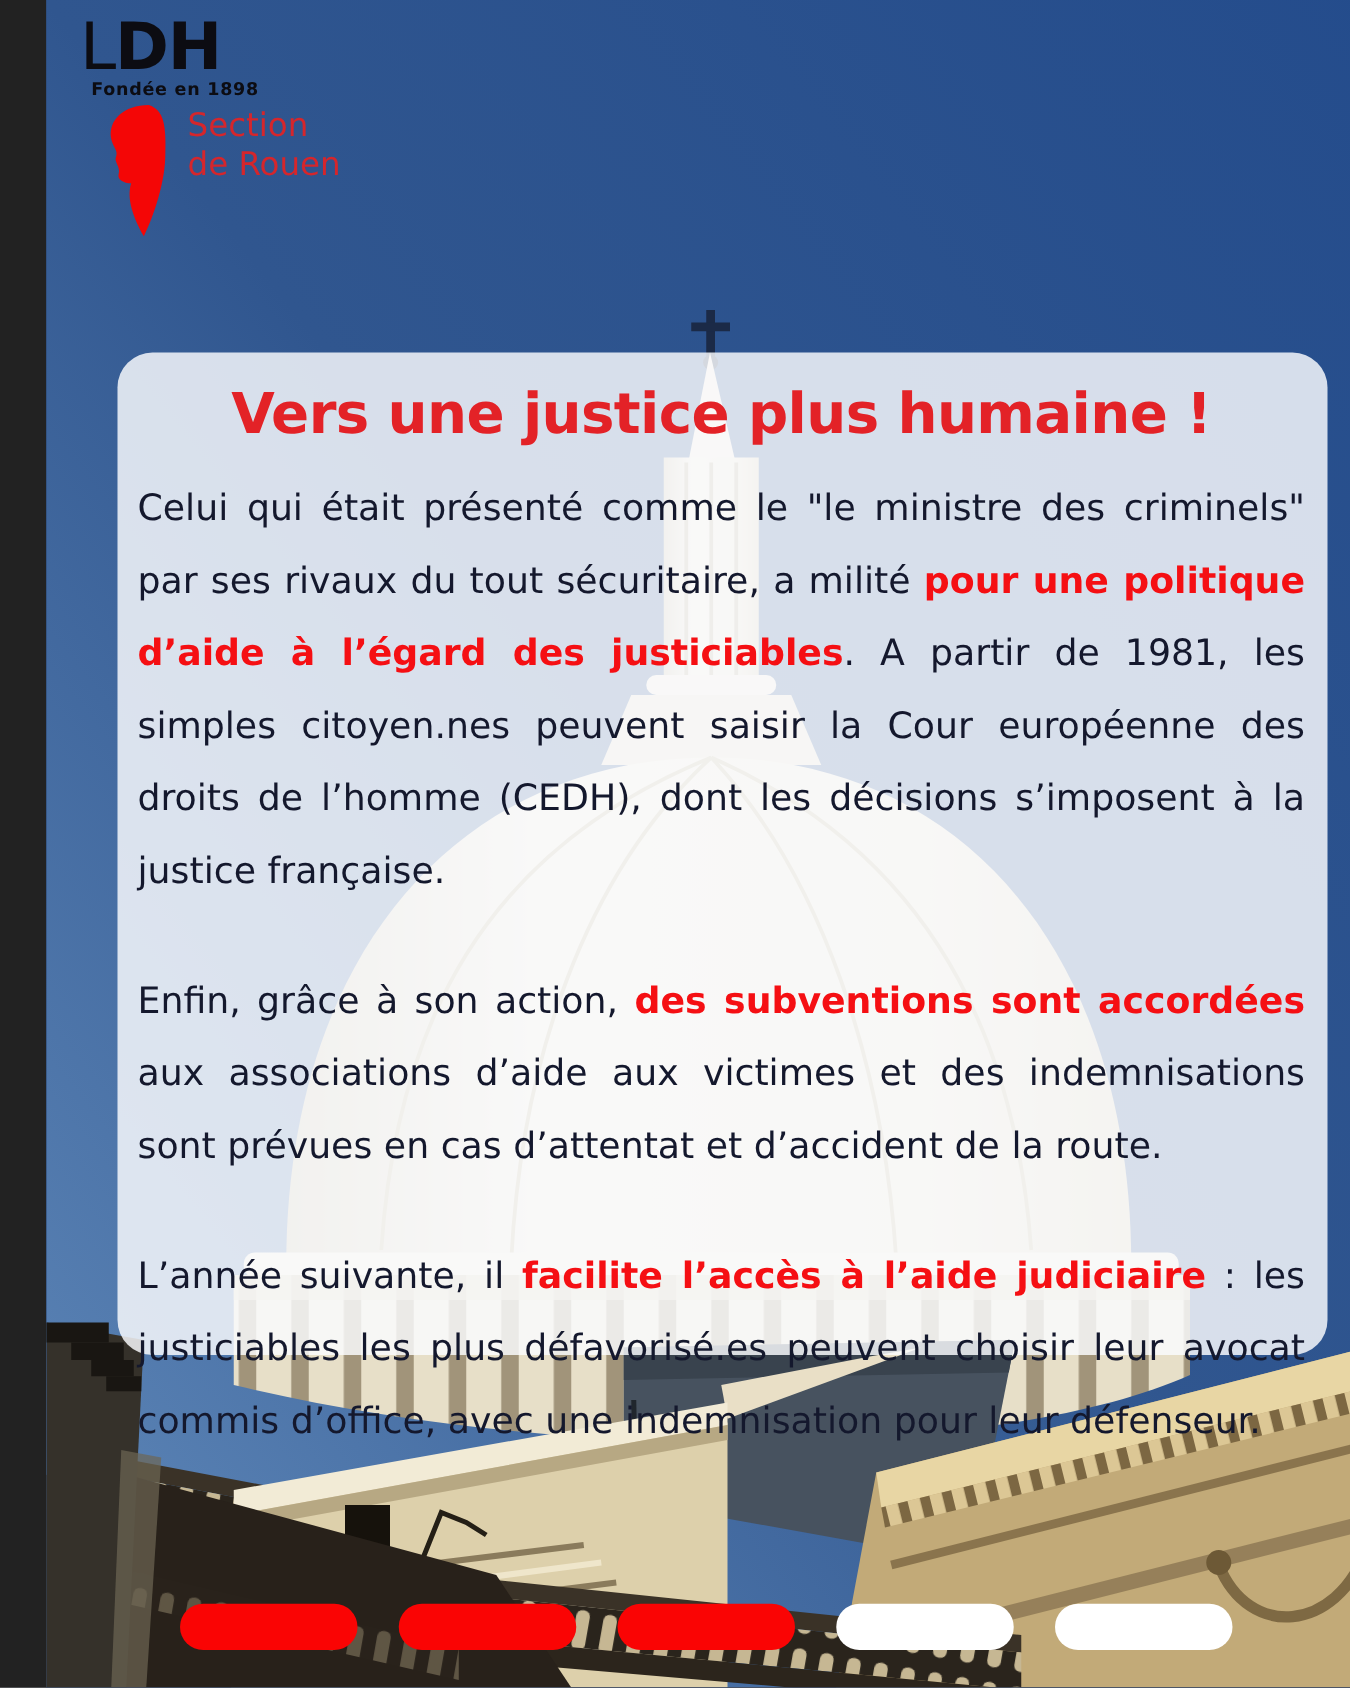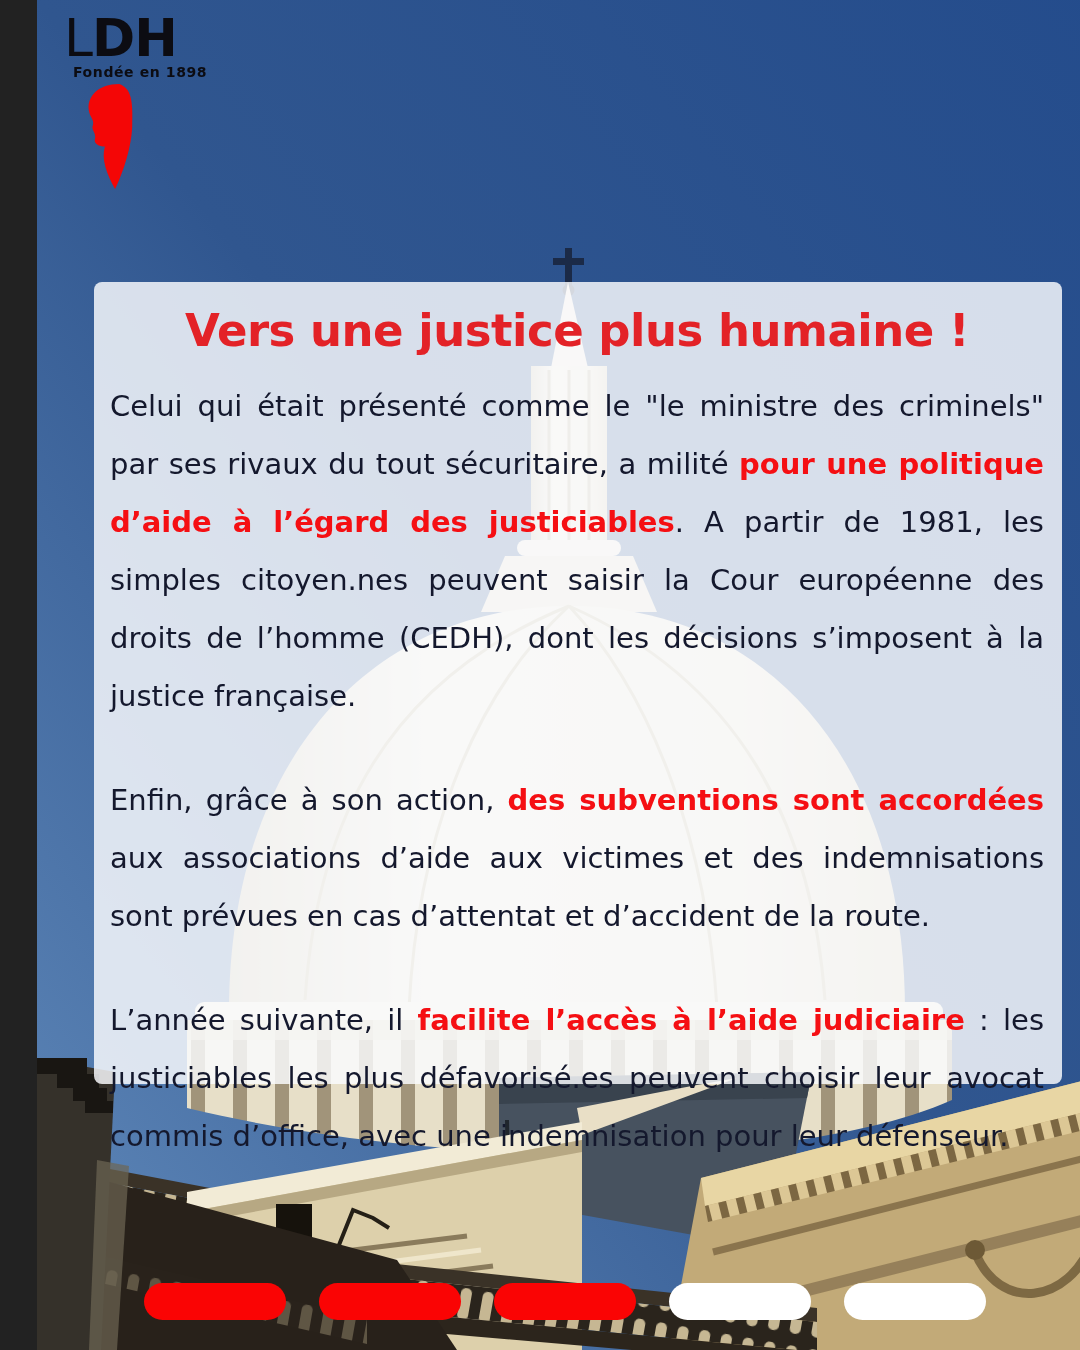--- a/index.html
+++ b/index.html
@@ -11,21 +11,21 @@
   .logo{position:absolute;left:0;top:0;width:320px;height:210px;z-index:3;}
   .ldh-word{position:absolute;left:27px;top:12px;font-size:52px;line-height:1;color:#0c0c12;letter-spacing:-1px;}
   .ldh-word .lt{font-weight:400;}
   .ldh-word .bd{font-weight:800;}
   .founded{position:absolute;left:36px;top:64px;font-size:14px;font-weight:700;color:#0c0c12;letter-spacing:.6px;text-align:right;}
   .mark{position:absolute;left:47px;top:84px;width:52px;height:106px;}
   .section{position:absolute;left:113px;top:86px;font-size:26px;line-height:31px;color:var(--section-red,#d5262c);font-weight:400;}
 
   
   .card{position:absolute;left:57px;top:282px;width:968px;height:802px;
-        background:rgba(250,251,254,0.83);border-radius:8px;box-sizing:border-box;
+        background:rgba(250,251,254,0.83);border-radius:28px;box-sizing:border-box;
         padding:22px 18px 0 16px;z-index:2;}
   .title{margin:0 0 20px 0;text-align:center;font-size:45px;font-weight:800;
          letter-spacing:-0.5px;color:var(--title-red,#e32227);}
   .body{font-size:29px;line-height:58px;color:var(--body-text,#14182d);text-align:justify;}
   .para{margin:0 0 46px 0;}
   .para:last-child{margin-bottom:0;}
   .hl{color:var(--accent-red,#f50f13);font-weight:700;}
 
   
   .pills{position:absolute;left:107px;top:1283px;display:flex;gap:33px;z-index:3;}
@@ -148,20 +148,24 @@
     </g>
     <polygon points="60,1160 92,1166 80,1350 52,1350" fill="#6e6654" opacity="0.7"></polygon>
   </svg>
 
   <header class="logo">
     <div class="ldh-word"><span class="lt">L</span><span class="bd">D</span><span class="bd">H</span></div>
     <div class="founded">Fondée en 1898</div>
     <svg class="mark" viewBox="0 0 50 105" aria-hidden="true">
       <path fill="#f40606" d="M34 0 C 14 0, 2 12, 4 26 C 5 33, 10 36, 8 41 C 6 45, 12 49, 10 55 C 9 59, 14 62, 20 62 C 16 74, 22 90, 30 104 C 36 92, 46 66, 47 42 C 48 16, 46 4, 34 0 Z"></path>
     </svg>
+    <div class="section">
+      <div>Section</div>
+      <div>de Rouen</div>
+    </div>
   </header>
 
   <main class="card">
     <h1 class="title">Vers une justice plus humaine !</h1>
     <div class="body">
         <p class="para"><span>Celui qui était présenté comme le "le ministre des criminels" par ses rivaux du tout sécuritaire, a milité </span><span class="hl">pour une politique d’aide à l’égard des justiciables</span><span>. A partir de 1981, les simples citoyen.nes peuvent saisir la Cour européenne des droits de l’homme (CEDH), dont les décisions s’imposent à la justice française.</span></p>
         <p class="para"><span>Enfin, grâce à son action, </span><span class="hl">des subventions sont accordées</span><span> aux associations d’aide aux victimes et des indemnisations sont prévues en cas d’attentat et d’accident de la route.</span></p>
         <p class="para"><span>L’année suivante, il </span><span class="hl">facilite l’accès à l’aide judiciaire</span><span> : les justiciables les plus défavorisé.es peuvent choisir leur avocat commis d’office, avec une indemnisation pour leur défenseur.</span></p>
       </div>
   </main>

